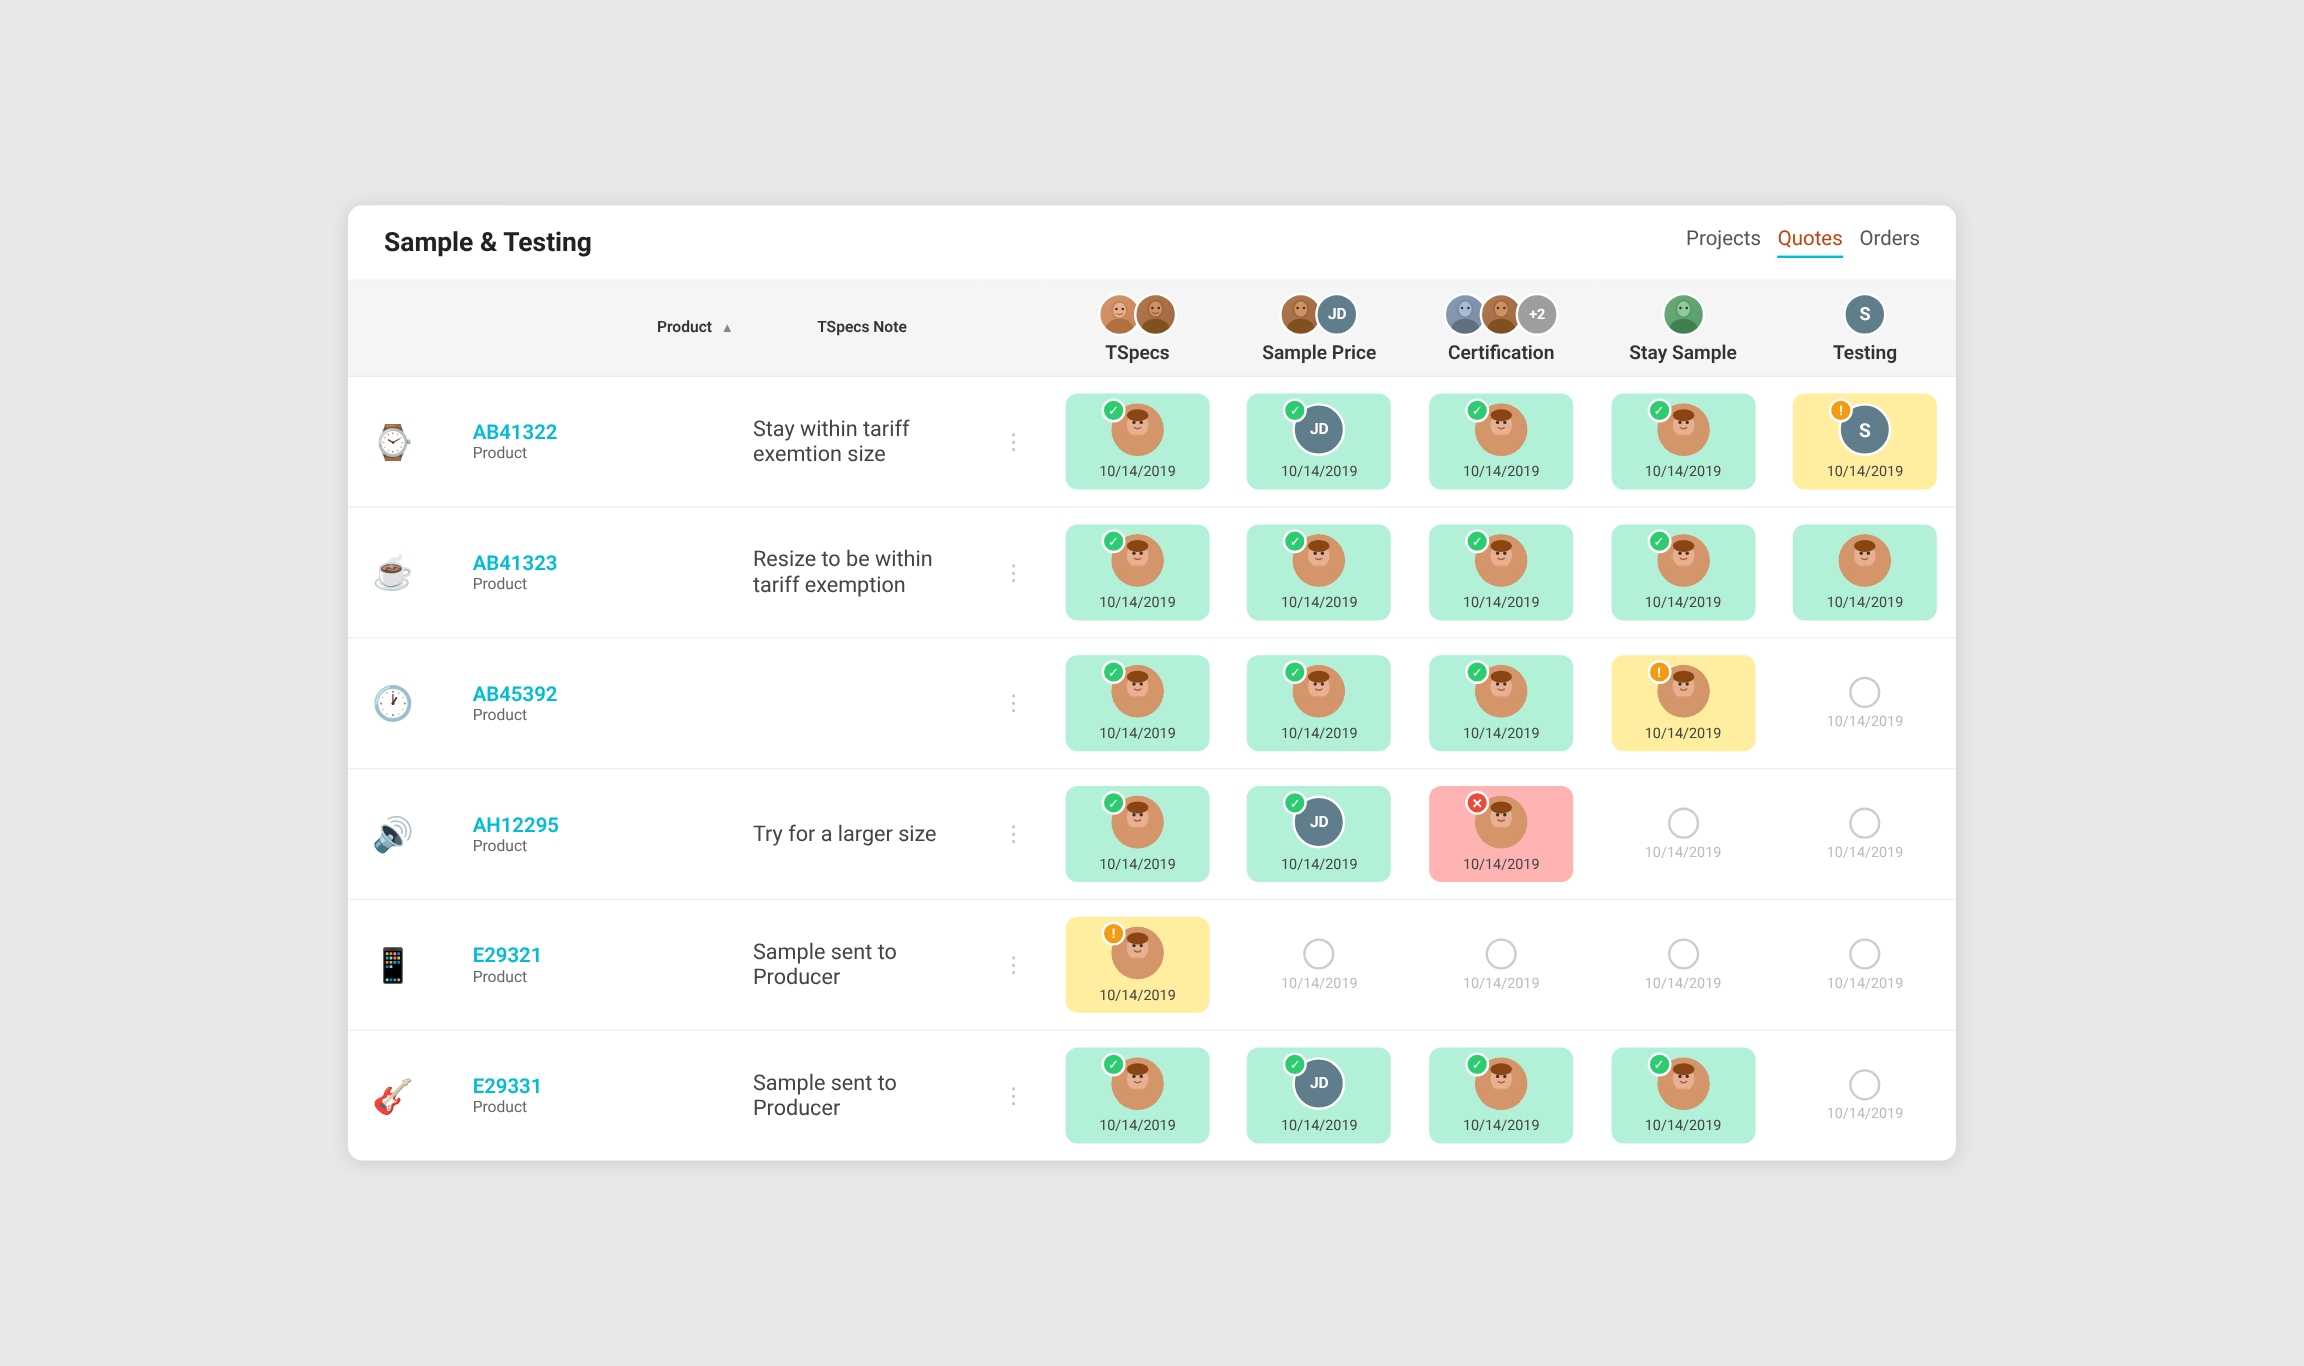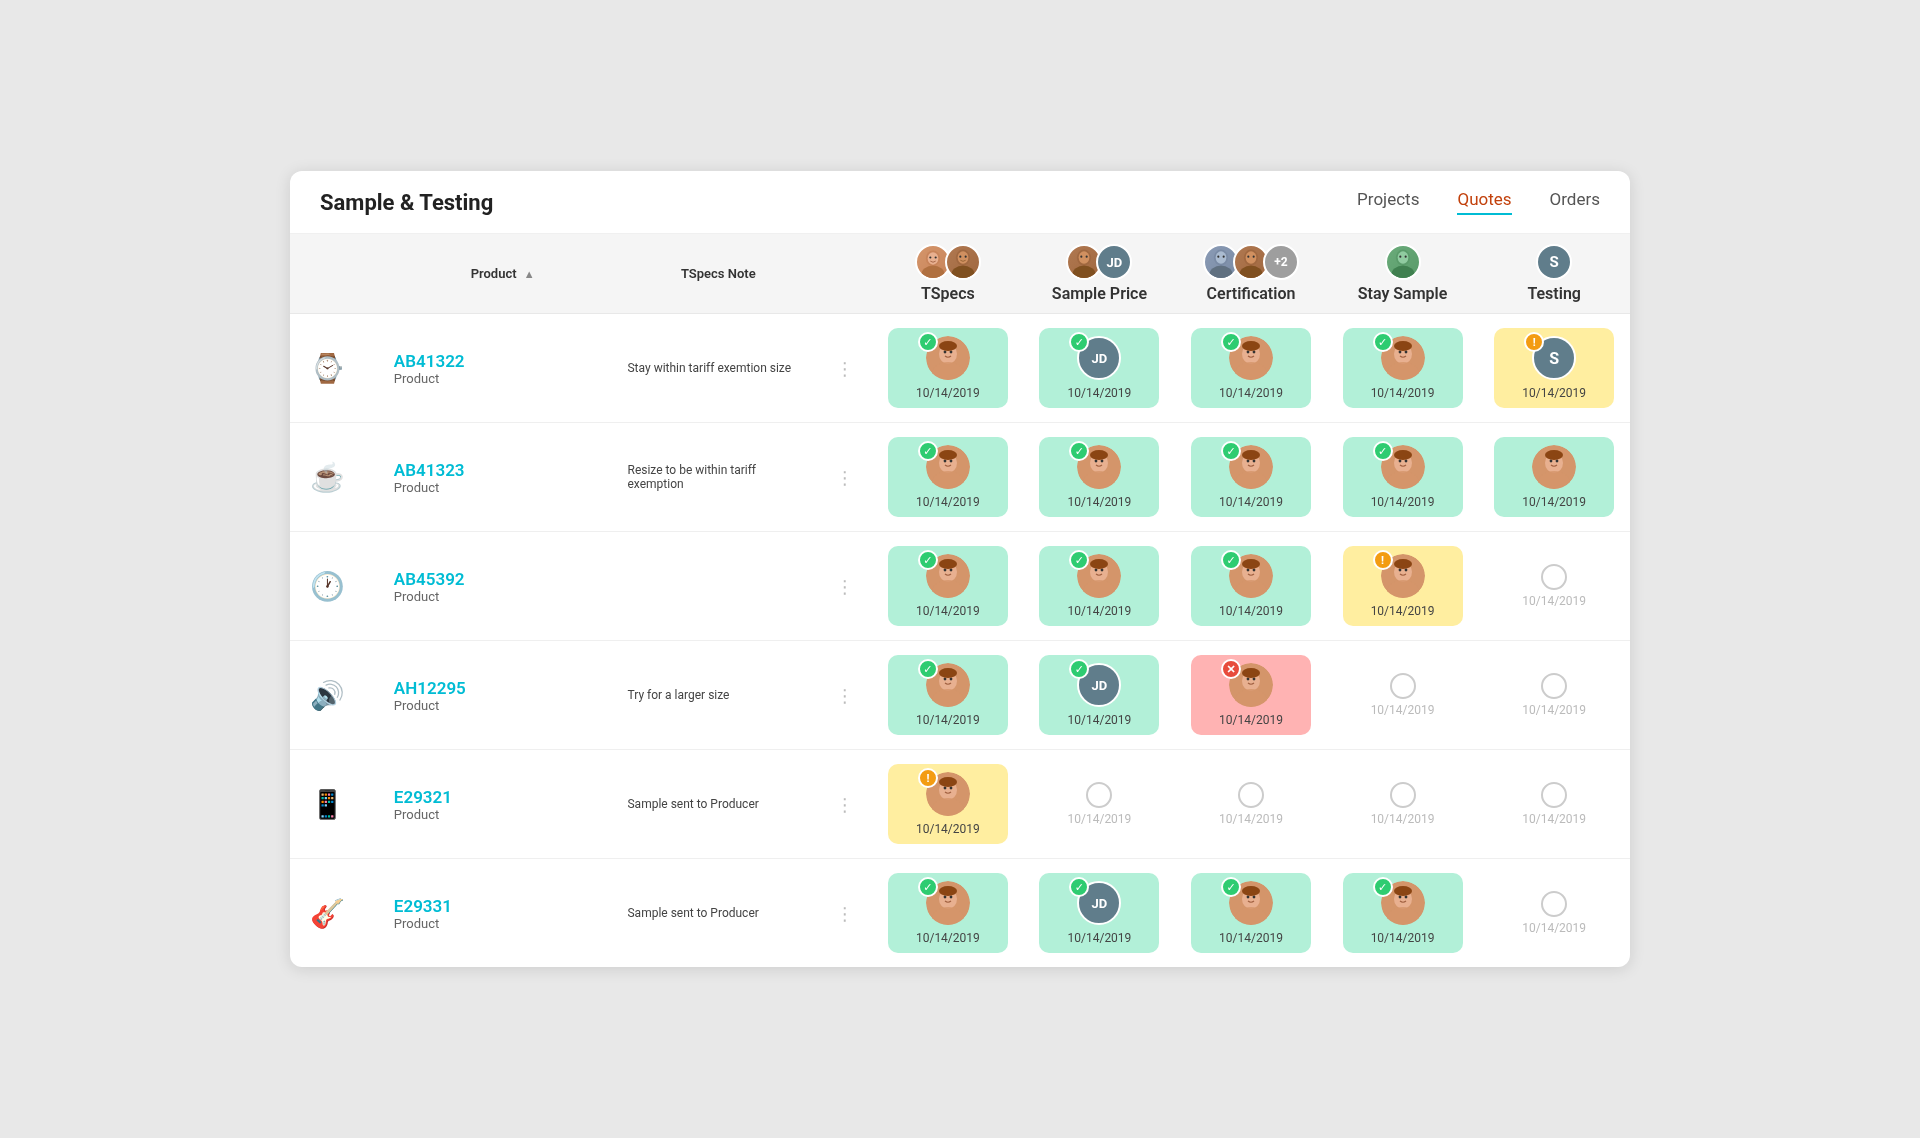--- a/index.html
+++ b/index.html
@@ -27,21 +27,21 @@
       gap: 40px;
     }
     .app-title {
       font-size: 22px;
       font-weight: 700;
       color: #222;
       margin-right: auto;
     }
     .nav-tabs {
       display: flex;
-      gap: 38px;
+      gap: 14px;
     }
     .nav-tab {
       font-size: 17px;
       color: #555;
       cursor: pointer;
       padding-bottom: 4px;
       border-bottom: 2px solid transparent;
       text-decoration: none;
     }
     .nav-tab.active {
@@ -60,21 +60,21 @@
     }
     th {
       padding: 10px 8px;
       font-size: 13px;
       font-weight: 600;
       color: #333;
       text-align: center;
       border-bottom: 1px solid #e8e8e8;
     }
     th.product-col {
-      text-align: center;
+      text-align: right;
       padding-left: 16px;
     }
     .th-inner {
       display: flex;
       flex-direction: column;
       align-items: center;
       gap: 4px;
     }
     .th-avatars {
       display: flex;
@@ -163,21 +163,21 @@
       font-size: 17px;
       cursor: pointer;
     }
     .product-label {
       color: #666;
       font-size: 13px;
     }
     .product-note {
       text-align: left;
       color: #444;
-      font-size: 12px;
+      font-size: 18px;
       max-width: 160px;
     }
     .menu-dots {
       color: #bbb;
       font-size: 18px;
       cursor: pointer;
       padding: 4px 8px;
     }
     
     .stage-cell {

